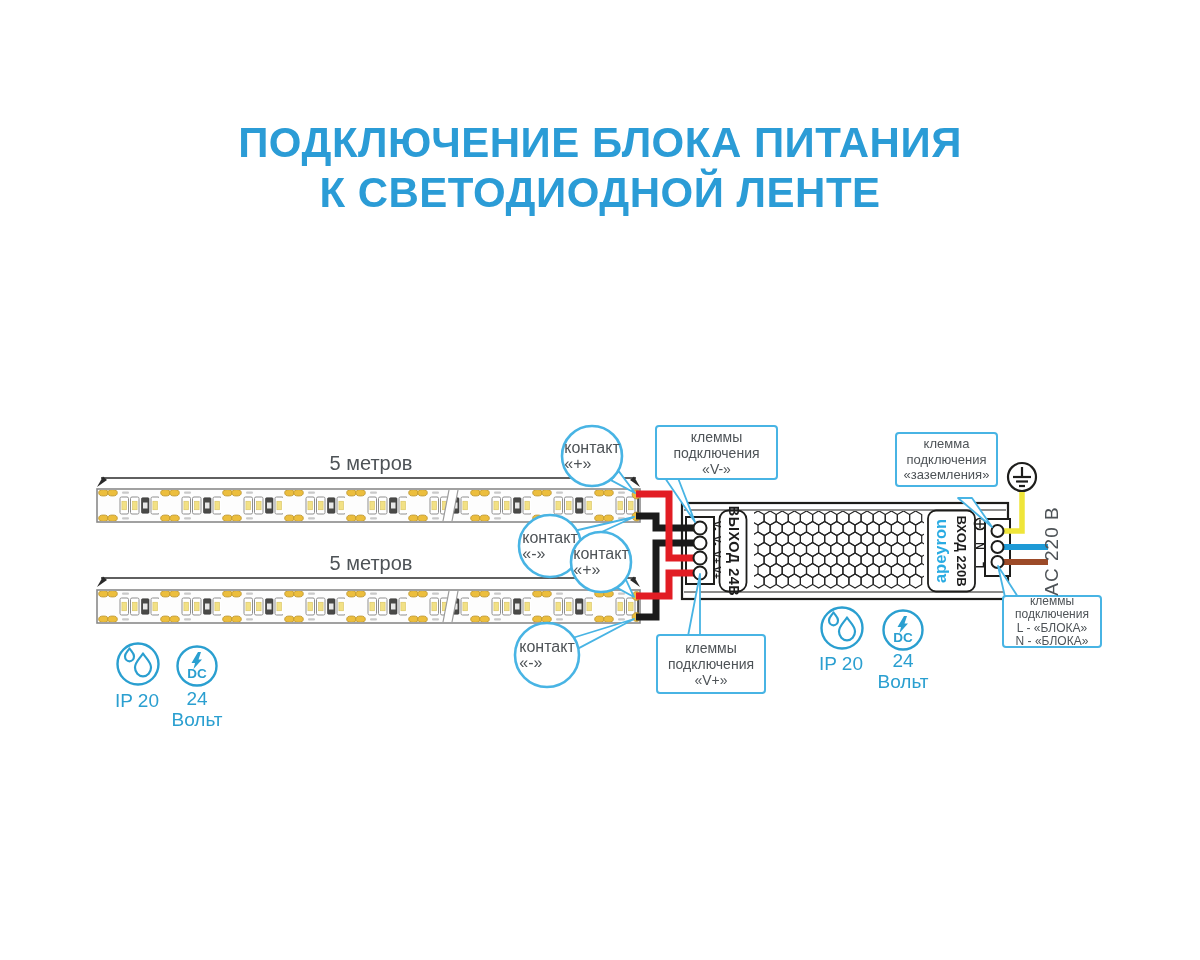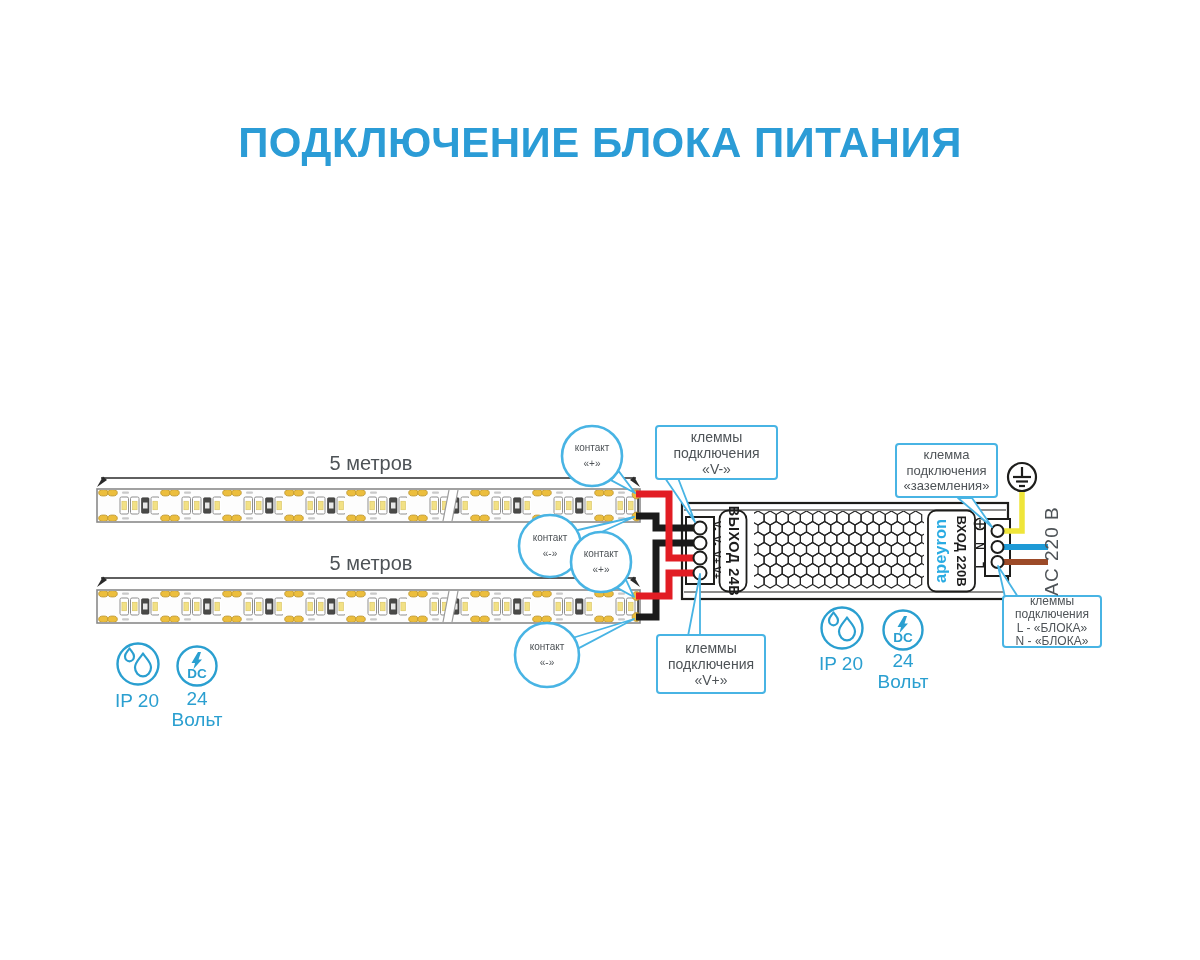--- a/index.html
+++ b/index.html
@@ -37,35 +37,36 @@
   .gnd{fill:none;stroke:var(--outline);stroke-width:2.2;}
   .stripbg{fill:#fdfdfd;stroke:#8a8a8a;stroke-width:1.6;}
   .brk{stroke:#9a9a9a;stroke-width:1.2;}
   .led rect.body{fill:#fff;stroke:#8f8f8f;stroke-width:1;}
   .led rect.die{fill:#f2e185;stroke:#d3bd55;stroke-width:.5;}
   .chiprect{fill:#4a4a48;stroke:#333;stroke-width:.6;}
   
   .ctr{position:absolute;transform:translate(-50%,-50%);white-space:nowrap;color:var(--text);}
   .r90{position:absolute;transform:translate(-50%,-50%) rotate(90deg);white-space:pre;color:#1c1c1c;}
   .rm90{position:absolute;transform:translate(-50%,-50%) rotate(-90deg);white-space:nowrap;color:#1c1c1c;}
-  .callout-text{text-align:center;font-size:10px;line-height:16px;color:var(--text);}
+  .callout-text{font-size:16px;line-height:16px;color:var(--text);}
   .box{position:absolute;background:#fff;border:2.5px solid var(--accent);border-radius:4px;
        color:var(--text);display:flex;flex-direction:column;align-items:center;justify-content:center;
        text-align:center;box-sizing:border-box;}
   .dimlabel{font-size:20px;color:var(--text);text-align:center;}
   .blue{color:var(--icon-blue);}
   .brand{color:var(--brand-blue);font-weight:bold;}
 </style>
 </head>
 <body>
 
 <div class="canvas">
 
   <div class="title">
     <div>ПОДКЛЮЧЕНИЕ БЛОКА ПИТАНИЯ</div>
+    <div>К СВЕТОДИОДНОЙ ЛЕНТЕ</div>
   </div>
 
   <svg class="diagram" width="1200" height="960" viewBox="0 0 1200 960">
     <defs>
       <pattern id="ledtile" width="62" height="33" patternUnits="userSpaceOnUse">
         <ellipse class="pad" cx="6.5" cy="3.8" rx="4.8" ry="3.2"></ellipse>
         <ellipse class="pad" cx="15.5" cy="3.8" rx="4.8" ry="3.2"></ellipse>
         <ellipse class="pad" cx="6.5" cy="29.2" rx="4.8" ry="3.2"></ellipse>
         <ellipse class="pad" cx="15.5" cy="29.2" rx="4.8" ry="3.2"></ellipse>
         <rect x="25" y="2.6" width="7" height="2.2" rx="1" fill="#c9c9c9"></rect>
@@ -332,21 +333,21 @@
   <div class="box" style="left:655px;top:425px;width:123px;height:55px;font-size:14px;line-height:16px;">
     <div>клеммы</div>
     <div>подключения</div>
     <div>«V-»</div>
   </div>
   <div class="box" style="left:656px;top:634px;width:110px;height:60px;font-size:14px;line-height:16px;">
     <div>клеммы</div>
     <div>подключения</div>
     <div>«V+»</div>
   </div>
-  <div class="box" style="left:895px;top:443px;width:103px;height:55px;font-size:13px;line-height:15.5px;">
+  <div class="box" style="left:895px;top:432px;width:103px;height:55px;font-size:13px;line-height:15.5px;">
     <div>клемма</div>
     <div>подключения</div>
     <div>«заземления»</div>
   </div>
   <div class="box" style="left:1002px;top:595px;width:100px;height:53px;font-size:12px;line-height:13.2px;">
     <div>клеммы</div>
     <div>подключения</div>
     <div>L - «БЛОКА»</div>
     <div>N - «БЛОКА»</div>
   </div>

